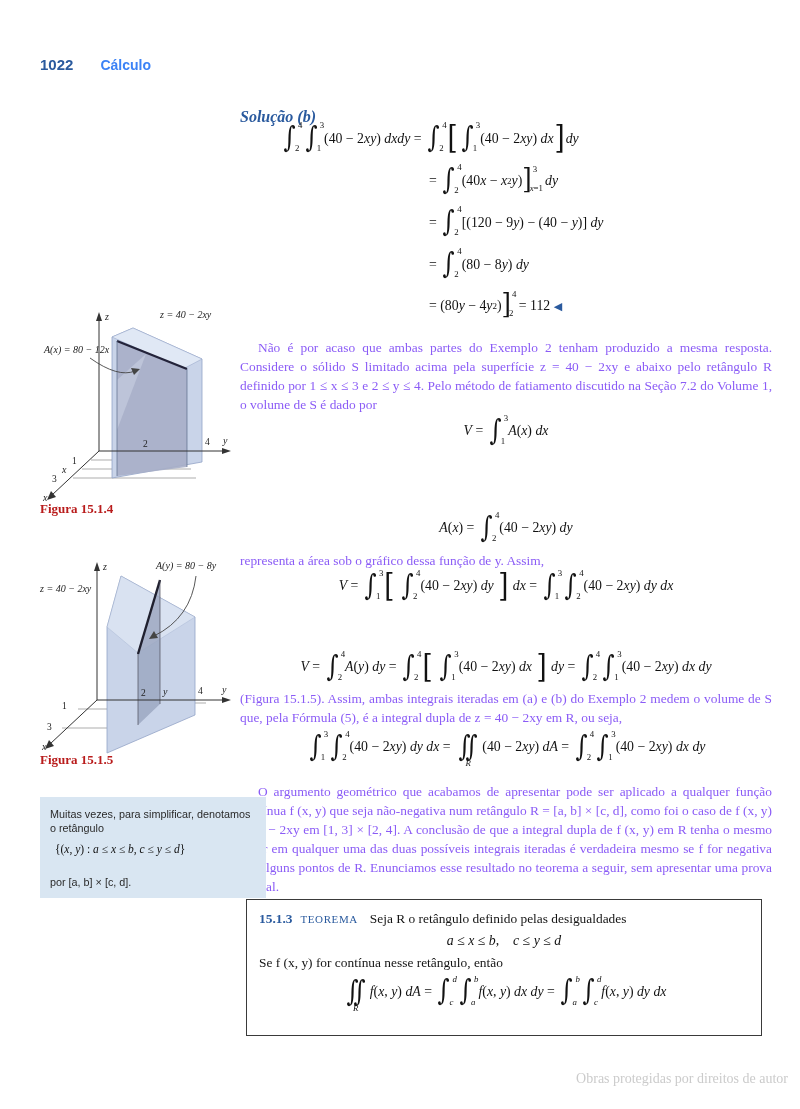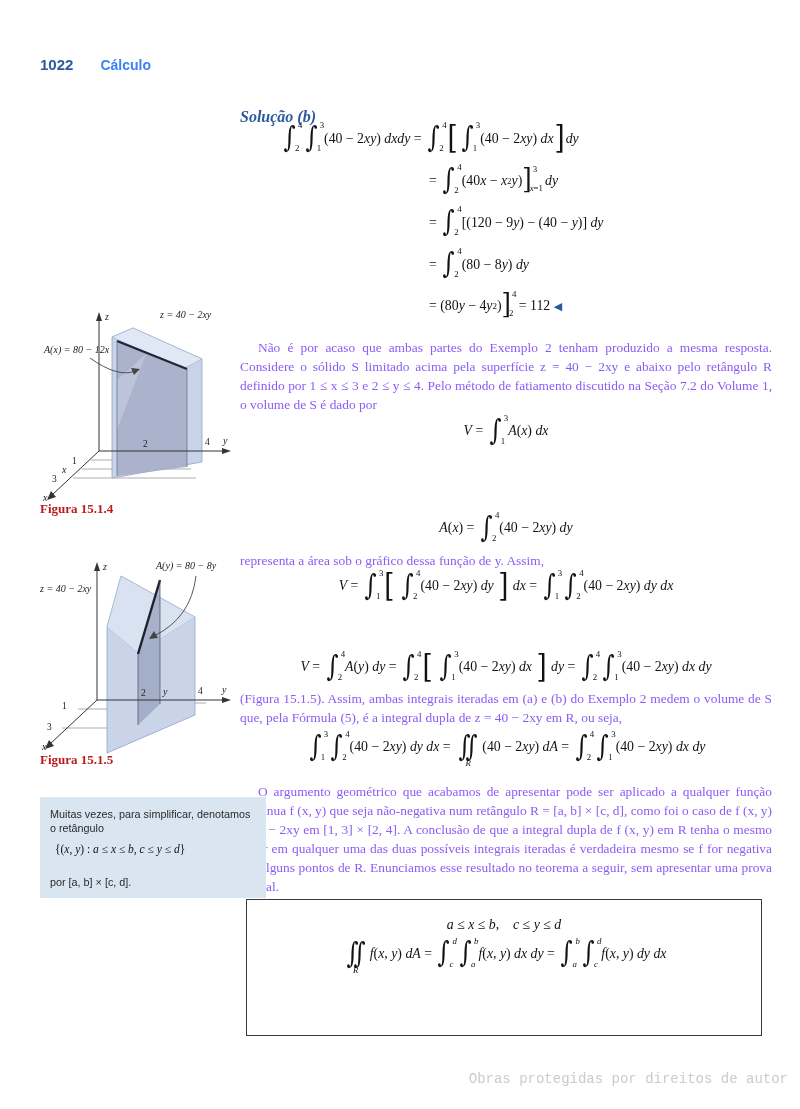--- a/index.html
+++ b/index.html
@@ -60,21 +60,21 @@
         line-height:14px;color:#2a2a2a;}
   .note .nmath{font-family:"Liberation Serif",serif;font-size:11.5px;margin:7px 0 19px 5px;}
 
   
   .figwrap{position:absolute;}
   .figcap{position:absolute;font-weight:bold;font-size:13px;color:#b91c1c;}
   .fig text{font-family:"Liberation Serif",serif;fill:#222;}
   .fig .tick{font-size:9.5px;}
   .fig .lbl{font-size:10px;font-style:italic;}
 
-  .footer{position:absolute;right:12px;top:1071px;font-family:Liberation Mono, monospace;
+  .footer{position:absolute;right:12px;top:1071px;font-family:Liberation Serif, serif;
           font-size:14px;color:#cbcbcb;}
 </style>
 </head>
 <body>
 
 <div id="page">
 
   <div class="hdr">
     <span class="pnum">1022</span><span class="btitle">Cálculo</span>
   </div>
@@ -191,23 +191,27 @@
   </div>
   <div class="figcap" style="left:40px;top:752px">Figura 15.1.5</div>
 
   <div class="note">
     <div>Muitas vezes, para simplificar, denotamos o retângulo</div>
     <div class="nmath eqline" style="font-size:11.5px">{(<i>x</i>, <i>y</i>) : <i>a</i> ≤ <i>x</i> ≤ <i>b</i>, <i>c</i> ≤ <i>y</i> ≤ <i>d</i>}</div>
     <div>por [a, b] × [c, d].</div>
   </div>
 
   <div class="thm">
+    <div class="thm-head">
+      <span class="thm-num">15.1.3</span><span class="thm-kind">TEOREMA</span><span class="thm-intro">Seja R o retângulo definido pelas desigualdades</span>
+    </div>
     <div class="thm-row">
       <div class="eqline"><i>a</i> ≤ <i>x</i> ≤ <i>b</i>,    <i>c</i> ≤ <i>y</i> ≤ <i>d</i></div>
     </div>
+    <div class="thm-cond">Se f (x, y) for contínua nesse retângulo, então</div>
     <div class="thm-row" style="margin-top:4px">
       <div class="eqline"><span class="iint"><span class="iirow"><span class="isym">∫</span><span class="isym ov">∫</span></span><span class="iunder"><i>R</i></span></span><i>f</i>(<i>x</i>, <i>y</i>) <i>dA</i> = <span class="bigint"><span class="isym">∫</span><span class="ilims"><span class="up"><i>d</i></span><span class="dn"><i>c</i></span></span></span><span class="bigint"><span class="isym">∫</span><span class="ilims"><span class="up"><i>b</i></span><span class="dn"><i>a</i></span></span></span><i>f</i>(<i>x</i>, <i>y</i>) <i>dx</i> <i>dy</i> = <span class="bigint"><span class="isym">∫</span><span class="ilims"><span class="up"><i>b</i></span><span class="dn"><i>a</i></span></span></span><span class="bigint"><span class="isym">∫</span><span class="ilims"><span class="up"><i>d</i></span><span class="dn"><i>c</i></span></span></span><i>f</i>(<i>x</i>, <i>y</i>) <i>dy</i> <i>dx</i></div>
     </div>
   </div>
 
   <div class="footer">Obras protegidas por direitos de autor</div>
 
 </div>
 
 </body></html>

